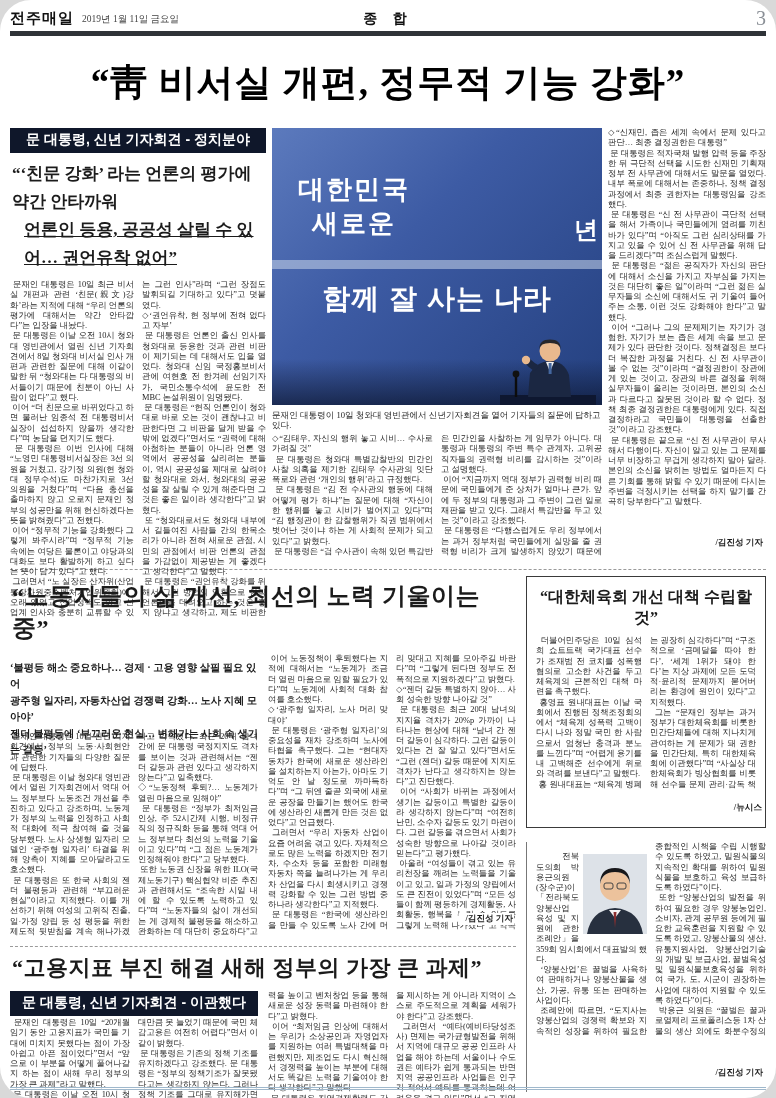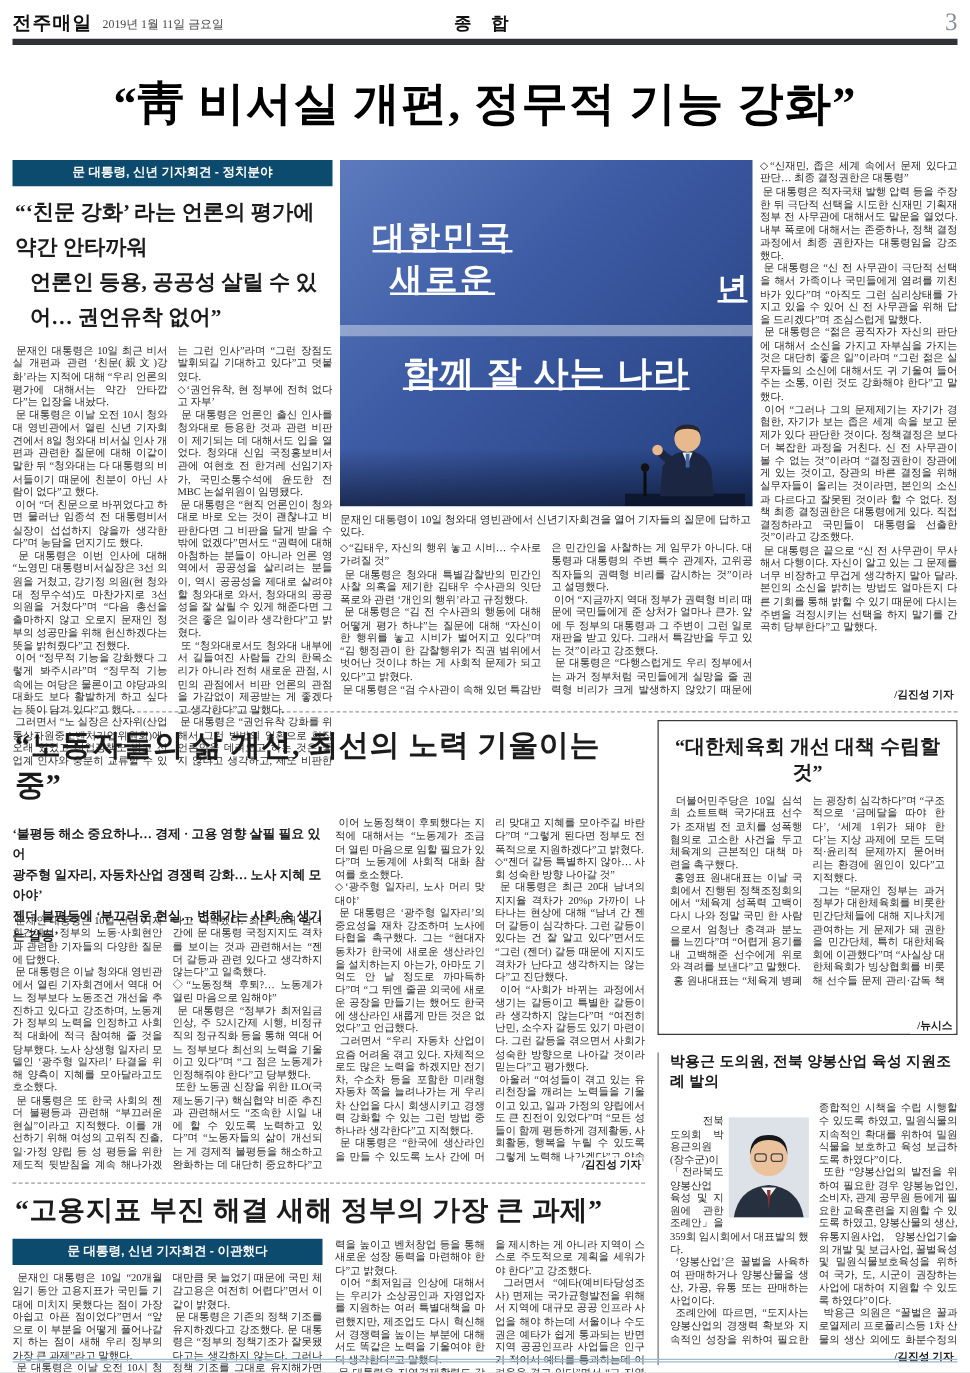--- a/index.html
+++ b/index.html
@@ -1,61 +1,61 @@
 <!DOCTYPE html>
 <html><head>
 <meta charset="utf-8">
 <style>
   * { margin:0; padding:0; box-sizing:border-box; }
   html,body { background:#d9d9d9; }
   .page {
     width:776px; height:1098px; background:#ffffff; margin:0 auto;
     position:relative; overflow:hidden; padding:6px 10px 0 10px;
-    font-family:"Liberation Serif","DejaVu Serif",serif; color:#1b1b1b;
+    font-family:"Liberation Serif","DejaVu Serif",serif; color:#1b1b1b;border-radius:31px;
   }
   
   .mast { display:flex; align-items:flex-end; height:22px; position:relative; }
   .mast .paper { font-family:"Liberation Sans","DejaVu Sans",sans-serif; font-weight:bold; font-size:15px; color:#101010; letter-spacing:1px; }
   .mast .date  { font-size:9.5px; color:#444; margin-left:8px; padding-bottom:2px; }
   .mast .section { position:absolute; left:50%; transform:translateX(-50%); font-weight:bold; font-size:14px; letter-spacing:6px; color:#111; }
   .mast .pageno { margin-left:auto; font-size:20px; color:#8a8f96; font-family:"Liberation Serif",serif; line-height:1; }
   .mastrule { height:5px; background:#2f3338; margin-top:3px; }
   
   .mainhead { text-align:center; font-size:37px; font-weight:bold; letter-spacing:1px;
               margin:22px 0 20px 0; color:#000; }
   
-  .banner { background:#0c4a6e; color:#fff; text-align:center;
+  .banner { background:#0f172a; color:#fff; text-align:center;
             font-family:"Liberation Sans","DejaVu Sans",sans-serif;
-            font-weight:bold; font-size:10px; padding:3px 0 4px 0; }
+            font-weight:bold; font-size:14px; padding:3px 0 4px 0; }
   .bt { font-size:8.4px; line-height:1.22; text-align:justify;
         white-space:pre-wrap; color:#1f1f1f; overflow:hidden; }
   .cols2 { columns:2; column-gap:8px; }
-  .byline { position:absolute; right:2px; bottom:0; font-size:8.6px; font-weight:bold;
+  .byline { position:absolute; right:2px; bottom:13px; font-size:8.6px; font-weight:bold;
             background:#fff; padding:0 1px 0 6px; }
   .dashsep { border-top:1px dashed #9a9a9a; }
   
   .a1 { display:grid; grid-template-columns:256px 330px 158px; column-gap:6px;
         grid-template-rows:302px 128px; row-gap:4px;
         grid-template-areas:"left photo right" "left bottom right"; }
   .a1-left { grid-area:left; }
   .a1-left .subheads { margin:7px 2px 8px 2px; font-weight:bold; font-size:17px; line-height:1.65; }
-  .a1-left .sh2 { padding-left:12px; }
+  .a1-left .sh2 { padding-left:12px;text-decoration:underline; }
   .a1-left .bt { height:346px; }
   .a1-photo { grid-area:photo; }
   .a1-right { grid-area:right; position:relative; }
   .a1-right .bt { height:430px; }
   .a1-bottom { grid-area:bottom; }
   .a1-bottom .bt { height:126px; }
   
   .photo { position:relative; width:330px; height:277px; overflow:hidden;
            background:linear-gradient(135deg,#5c7abd 0%,#3d5ba4 40%,#24407f 100%); }
   .photo::after { content:""; position:absolute; left:0; right:0; bottom:0; height:46px;
                   background:linear-gradient(180deg,rgba(10,18,40,0) 0%,rgba(10,18,40,.65) 100%); }
   .ph-w { position:absolute; color:#fff; font-weight:bold;
-          font-family:"Liberation Sans","DejaVu Sans",sans-serif;text-decoration:underline; }
+          font-family:"Liberation Sans","DejaVu Sans",sans-serif; }
   .ph-l1 { left:26px; top:44px;  font-size:26px; letter-spacing:2px; }
   .ph-l2 { left:40px; top:78px;  font-size:26px; letter-spacing:2px; }
   .ph-num { position:absolute; left:118px; top:-28px; font-size:142px; font-weight:bold;
             color:rgba(213,226,242,.92); letter-spacing:-12px;
             font-family:"Liberation Sans","DejaVu Sans",sans-serif; }
   .ph-yr { right:4px; top:86px; font-size:24px; }
   .ph-bar { position:absolute; left:0; right:0; top:132px; height:9px;
             background:rgba(200,214,234,.55); }
   .ph-l3 { left:0; right:0; top:152px; text-align:center; font-size:28px; letter-spacing:1px;
            white-space:nowrap; }
@@ -250,21 +250,20 @@
         <h2 class="a3-head">“대한체육회 개선 대책 수립할 것”</h2>
         <div class="bt cols2"> 더불어민주당은 10일 심석희 쇼트트랙 국가대표 선수가 조재범 전 코치를 성폭행 혐의로 고소한 사건을 두고 체육계의 근본적인 대책 마련을 촉구했다.
  홍영표 원내대표는 이날 국회에서 진행된 정책조정회의에서 “체육계 성폭력 고백이 다시 나와 정말 국민 한 사람으로서 엄청난 충격과 분노를 느낀다”며 “어렵게 용기를 내 고백해준 선수에게 위로와 격려를 보낸다”고 말했다.
  홍 원내대표는 “체육계 병폐는 굉장히 심각하다”며 “구조적으로 ‘금메달을 따야 한다’, ‘세계 1위가 돼야 한다’는 지상 과제에 모든 도덕적·윤리적 문제까지 묻어버리는 환경에 원인이 있다”고 지적했다.
  그는 “문재인 정부는 과거 정부가 대한체육회를 비롯한 민간단체들에 대해 지나치게 관여하는 게 문제가 돼 권한을 민간단체, 특히 대한체육회에 이관했다”며 “사실상 대한체육회가 빙상협회를 비롯해 선수들 문제 관리·감독 책임을 가진다”고 설명했다.
  그러면서 “지금 보면 대한체육회 자체가 문제”라면서 “근본적인 개혁, 임원진의 책임을 분명하게 우리가 추궁해야 한다”고 목청을 높였다. 또 “당 차원에서 이 문제에 대해 한 선수 성폭행 문제를 넘어 대한체육회 문제까지도 어떻게 개선할지에 대한 대책을 수립해 나갈 것”이라고 강조했다.</div>
         <div class="byline">/뉴시스</div>
       </section>
 
       <section class="a4">
-        <h2 class="a4-head">박용근 도의원, 전북 양봉산업 육성 지원조례 발의</h2>
         <div class="bt cols2">
           <svg class="a4-avatar" viewBox="0 0 64 80">
             <rect width="64" height="80" fill="#dde2e8"></rect>
             <path d="M4 80 Q8 56 32 54 Q56 56 60 80 Z" fill="#27303f"></path>
             <circle cx="32" cy="32" r="15" fill="#ecc29c"></circle>
             <path d="M17 30 Q17 14 32 14 Q47 14 47 30 Q45 18 32 18 Q19 18 17 30 Z" fill="#17171a"></path>
             <rect x="21" y="29" width="9" height="6" rx="2" fill="none" stroke="#444" stroke-width="1"></rect>
             <rect x="34" y="29" width="9" height="6" rx="2" fill="none" stroke="#444" stroke-width="1"></rect>
             <path d="M26 56 L32 64 L38 56 Z" fill="#f6f6f6"></path>
             <path d="M30.5 58 L32 74 L33.5 58 Z" fill="#8c2f2f"></path>

